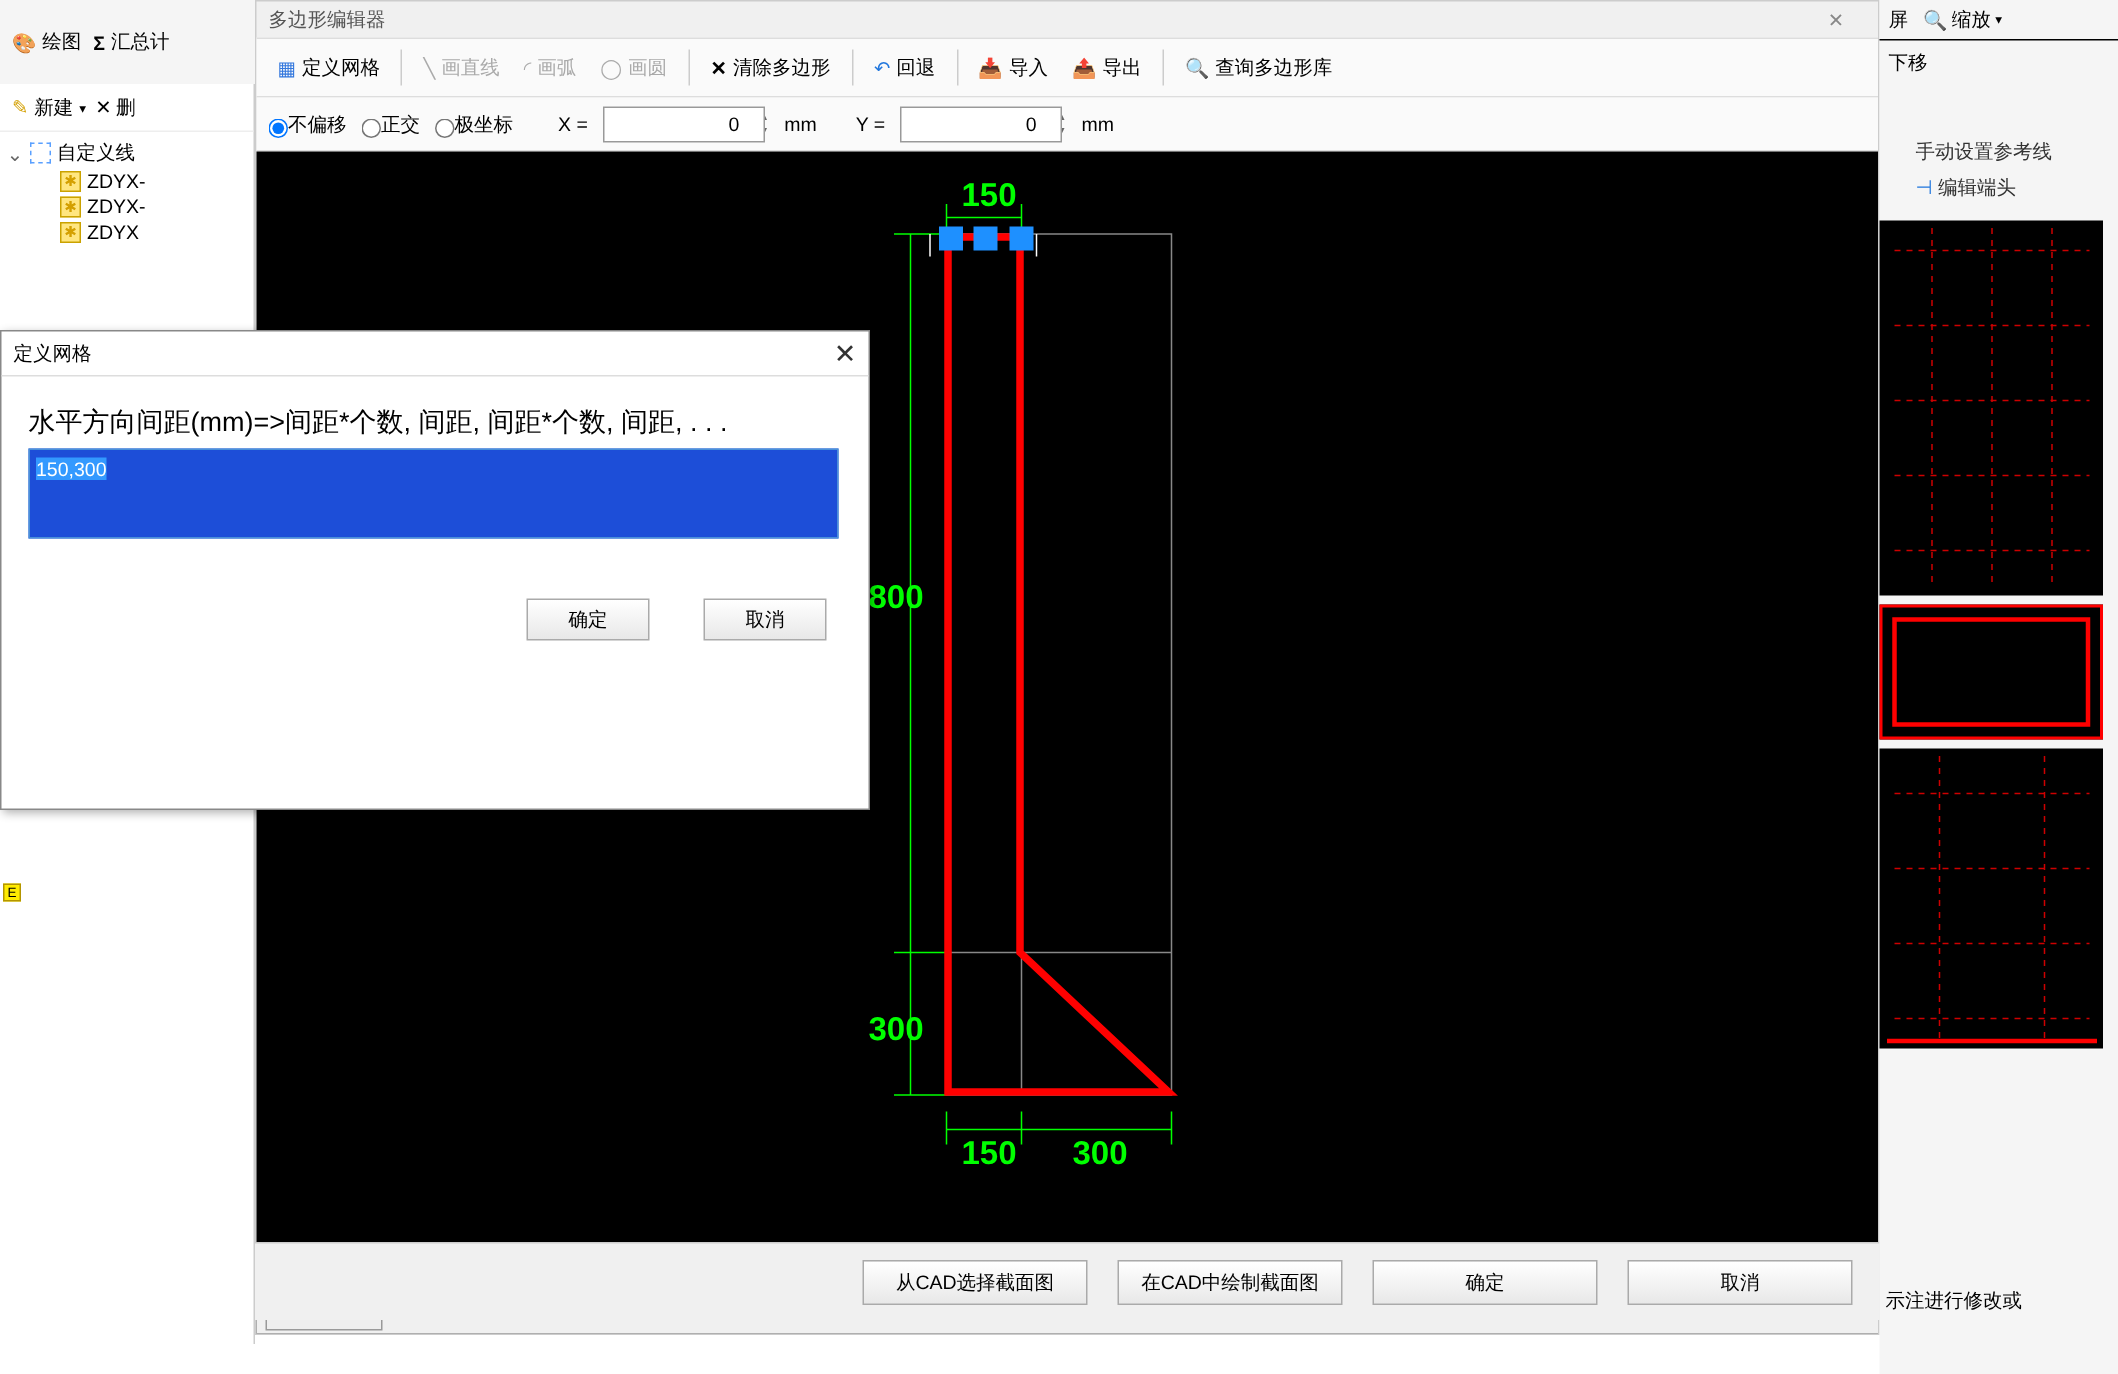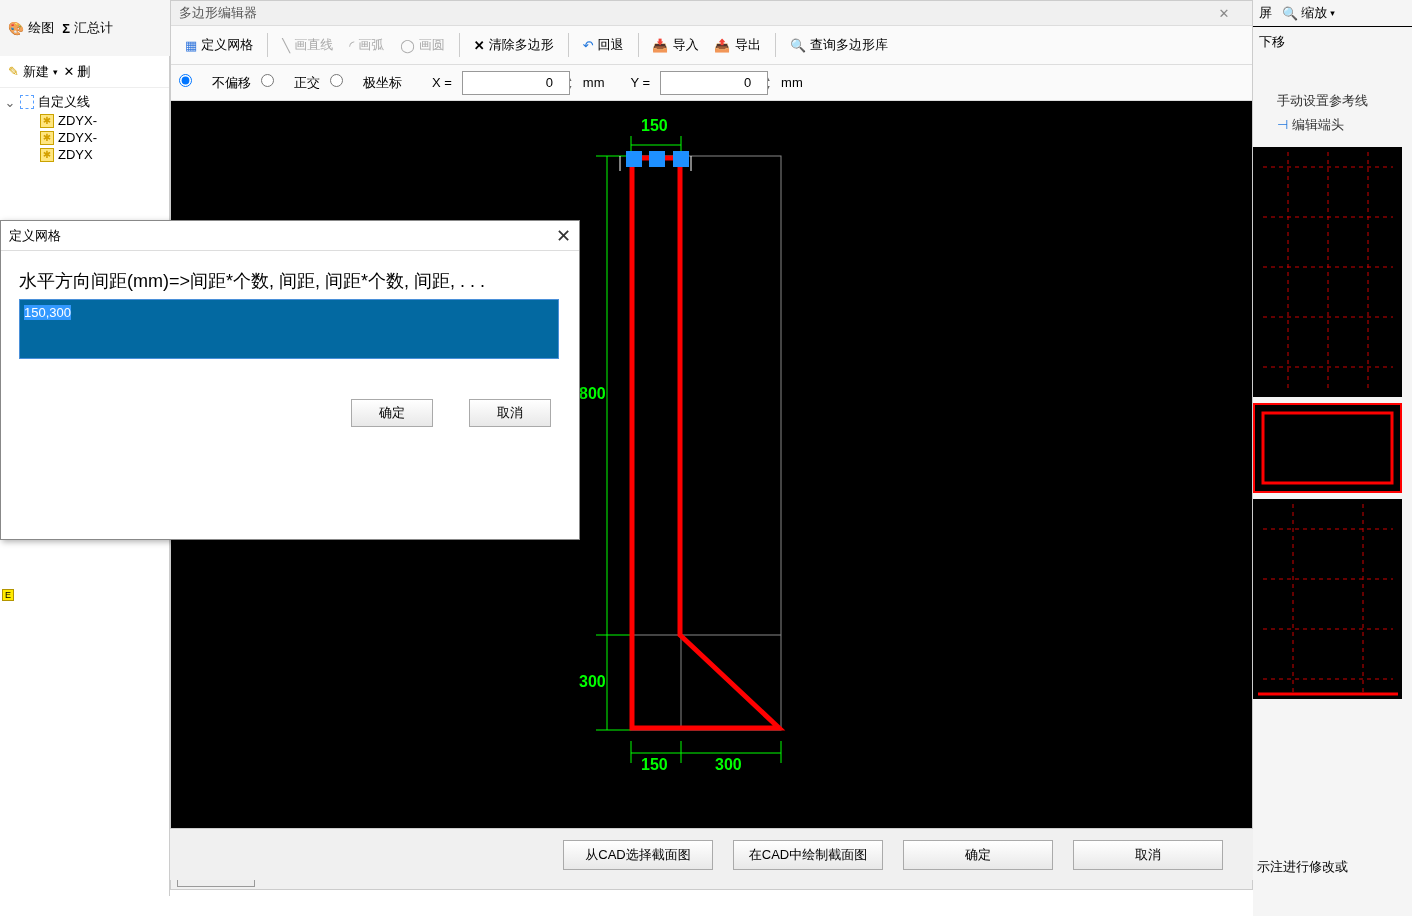--- a/index.html
+++ b/index.html
@@ -9,31 +9,31 @@
 .top-strip .btn { display: flex; align-items: center; gap: 4px; cursor: pointer; }
 
 .editor-win { position: absolute; left: 170px; top: 0; width: 1083px; height: 890px; background: #f0f0f0; border: 1px solid #ccc; display: flex; flex-direction: column; }
 .editor-title { height: 24px; padding: 3px 8px; font-size: 13px; color: #555; display: flex; justify-content: space-between; align-items: center; }
 .editor-toolbar { height: 40px; border-top: 1px solid #ddd; border-bottom: 1px solid #ddd; background: #fafafa; display: flex; align-items: center; padding: 0 8px; gap: 4px; }
 .tool-btn { display: flex; align-items: center; gap: 4px; padding: 4px 6px; cursor: pointer; }
 .tool-btn.disabled { color: #aaa; }
 .tool-sep { width: 1px; height: 24px; background: #ccc; margin: 0 4px; }
 
 .coord-bar { height: 36px; background: #fafafa; display: flex; align-items: center; padding: 0 8px; gap: 10px; border-bottom: 1px solid #ddd; }
-.radio-wrap { display: flex; align-items: flex-start; gap: 20px; }
+.radio-wrap { display: flex; align-items: flex-end; gap: 0; }
 .radio-wrap input[type=radio] { margin: 0; }
 .coord-input { width: 108px; height: 24px; text-align: right; padding-right: 16px; border: 1px solid #999; position: relative; }
 .spinner-btns { display: inline-flex; flex-direction: column; margin-left: -14px; }
 .spinner-btns span { font-size: 7px; line-height: 9px; cursor: pointer; color: #666; }
 
 .canvas-area { flex: 1; background: #000; position: relative; }
 .canvas-btn-strip { position: absolute; left: 0; bottom: 0; height: 30px; width: 100%; background: #f0f0f0; display: flex; align-items: center; padding-left: 6px; }
 .dynin-btn { padding: 3px 12px; border: 1px solid #999; background: #eee; cursor: pointer; }
 
-.bottom-bar { position: absolute; left: 170px; bottom: 36px; width: 1083px; height: 52px; background: #f0f0f0; border-top: 1px solid #ccc; display: flex; align-items: center; justify-content: flex-end; padding: 0 30px; gap: 20px; }
+.bottom-bar { position: absolute; left: 170px; bottom: 36px; width: 1083px; height: 52px; background: #f0f0f0; border-top: 1px solid #ccc; display: flex; align-items: center; justify-content: flex-end; padding: 0 18px; gap: 20px; }
 .bottom-bar button { width: 150px; height: 30px; background: linear-gradient(#fff,#e8e8e8); border: 1px solid #aaa; cursor: pointer; }
 
 .left-panel { position: absolute; left: 0; top: 56px; width: 170px; height: 840px; background: #fff; border-right: 1px solid #ccc; }
 .left-newbar { height: 32px; display: flex; align-items: center; padding-left: 8px; gap: 6px; border-bottom: 1px solid #eee; }
 .search-input { width: 100%; padding: 4px 6px; border: 1px solid #bbb; color: #888; font-style: italic; }
 .tree { padding: 4px 0 0 4px; }
 .tree-row { display: flex; align-items: center; gap: 4px; padding: 1px 0; white-space: nowrap; overflow: hidden; }
 .tree-row .tog { width: 12px; text-align: center; color: #666; }
 .tree-row .ic { width: 16px; height: 16px; display: inline-flex; align-items: center; justify-content: center; }
 .tree-row.child { padding-left: 36px; }
@@ -46,28 +46,28 @@
 .right-sec { padding: 32px 4px 4px 4px; color:#333;margin-left:20px; }
 .right-sec .ln { padding: 3px 0; cursor:pointer; white-space:nowrap; overflow:hidden; }
 .preview-box { margin-top:6px; width: 149px; background:#000; }
 
 .dialog { position: absolute; left: 0; top: 220px; width: 580px; height: 320px; background: #fff; border: 1px solid #888; box-shadow: 2px 2px 6px rgba(0,0,0,.3); z-index: 50; }
 .dialog-title { height: 30px; display:flex; align-items:center; justify-content:space-between; padding: 0 8px; border-bottom: 1px solid #ddd; }
 .dlg-close { font-size: 18px; cursor:pointer; color:#333; }
 .dlg-body { padding: 18px 18px 8px 18px; }
 .dlg-label { margin-bottom: 6px; font-size: 18px; }
 .dlg-ta { width: 540px; height: 60px; border: 1px solid #4a90d9; padding: 4px; font-size: 14px; resize: none; }
-.dlg-ta.sel { background: #0369a1; }
+.dlg-ta.sel { background: #1d4ed8; }
 .dlg-ta.plain { border-color: #888; }
 .highlight-text { background:#3399ff; color:#fff; }
 .dlg-btns { display:flex; justify-content:flex-end; gap: 36px; padding: 14px 28px; }
 .dlg-btns button { width: 82px; height: 28px; background: linear-gradient(#fff,#e8e8e8); border:1px solid #aaa; cursor:pointer; }
 
 
-.dim-text { position:absolute; color:#00ff00; font-weight:bold; font-size:16px; font-family: Arial; }
+.dim-text { position:absolute; color:#00ff00; font-weight:bold; font-size:22px; font-family: Arial; }
 .blue-handle { position:absolute; width:16px; height:16px; background:#1e90ff; }
 svg.shape { position:absolute; left:0; top:0; }
 </style>
 </head>
 <body>
 
 <div class="top-strip">
   <span class="btn">
     <span>🎨</span>
     <span>绘图</span>

